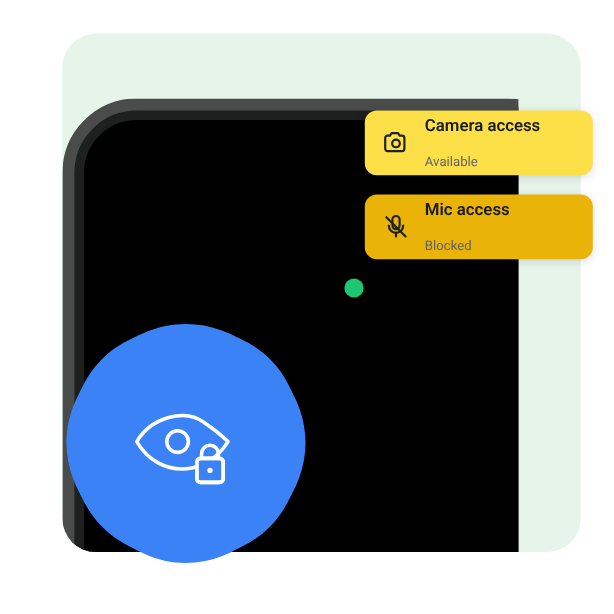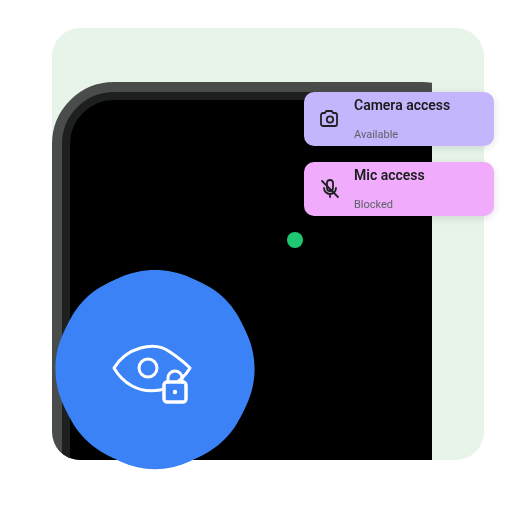--- a/index.html
+++ b/index.html
@@ -57,22 +57,22 @@
     .chip {
       position: absolute;
       right: 18px;
       width: 190px; height: 54px;
       border-radius: 10px;
       display: flex;
       align-items: center;
       padding: 0 14px;
       box-shadow: 0 2px 8px rgba(0,0,0,0.12);
     }
-    .chip-camera { top: 92px; background: #c4b5fd; }
-    .chip-mic { top: 162px; background: #f0abfc; }
+    .chip-camera { top: 92px; background: #fde047; }
+    .chip-mic { top: 162px; background: #eab308; }
     .chip-icon { width: 24px; height: 24px; flex-shrink: 0; margin-right: 12px; color: #202124; }
     .chip-text { display: flex; flex-direction: column; line-height: 1.15; }
     .chip-title { font-size: 14px; font-weight: 600; color: #1a1c1c; }
     .chip-sub { font-size: 11px; color: #5f6368; margin-top: 16px; }
   </style>
 </head>
 <body>
 
 <div class="canvas">
   <div class="bg-card"></div>

